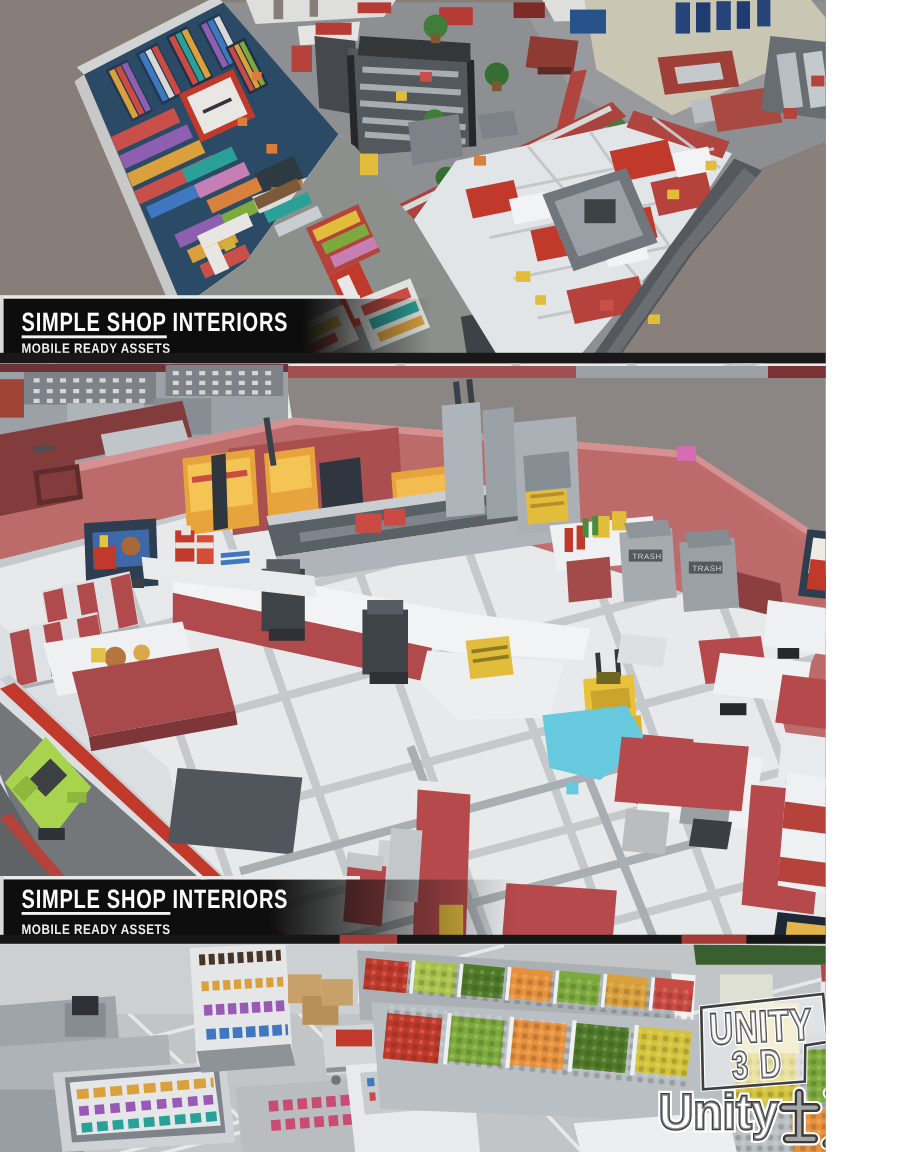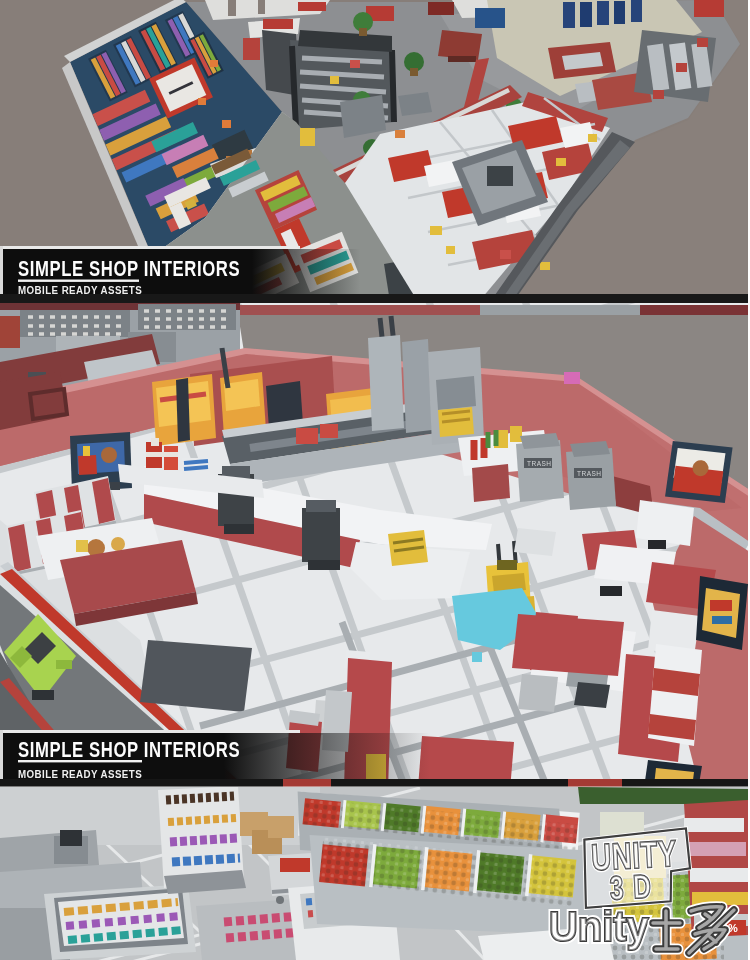--- a/index.html
+++ b/index.html
@@ -1,16 +1,16 @@
 <!DOCTYPE html>
 <html><head>
 <meta charset="utf-8">
 <style>
 html,body{margin:0;padding:0;}
-#stage{position:relative;width:748px;height:960px;overflow:hidden;font-family:"Liberation Sans",sans-serif;background:#8b827d;}
+#stage{position:relative;width:688px;height:960px;overflow:hidden;font-family:"Liberation Sans",sans-serif;background:#8b827d;}
 </style>
 </head>
 <body>
 <div id="stage">
 <svg width="750" height="960" viewBox="0 0 750 960" xmlns="http://www.w3.org/2000/svg">
 <defs>
 <linearGradient id="ban1" x1="0" y1="0" x2="1" y2="0">
 <stop offset="0" stop-color="#0d0d0d"></stop>
           <stop offset="0.70" stop-color="#0d0d0d"></stop>
           <stop offset="1" stop-color="#0d0d0d" stop-opacity="0"></stop>

